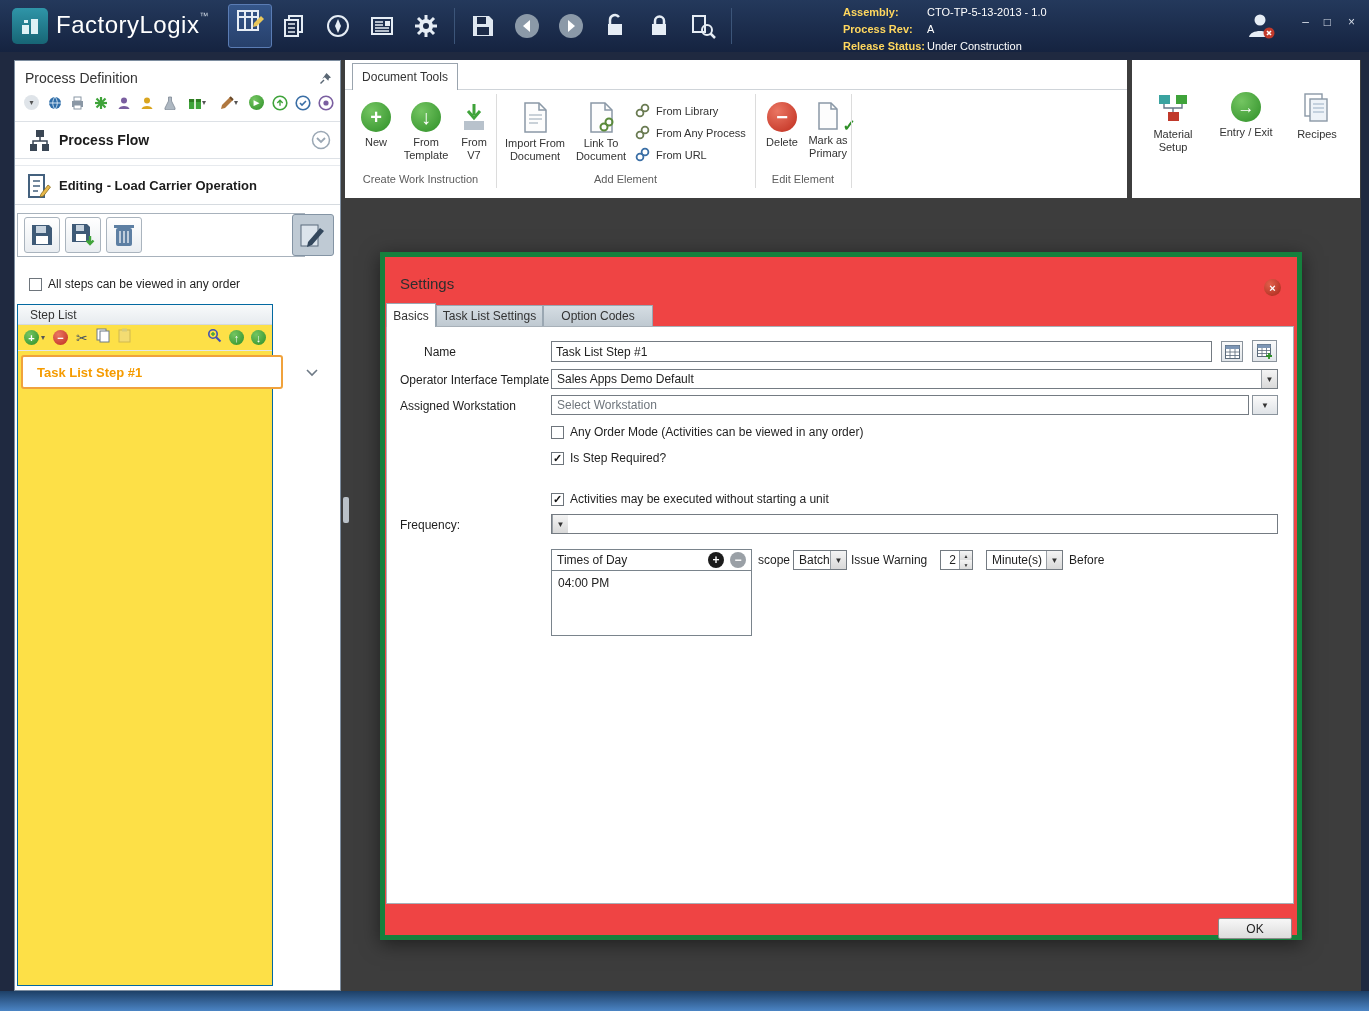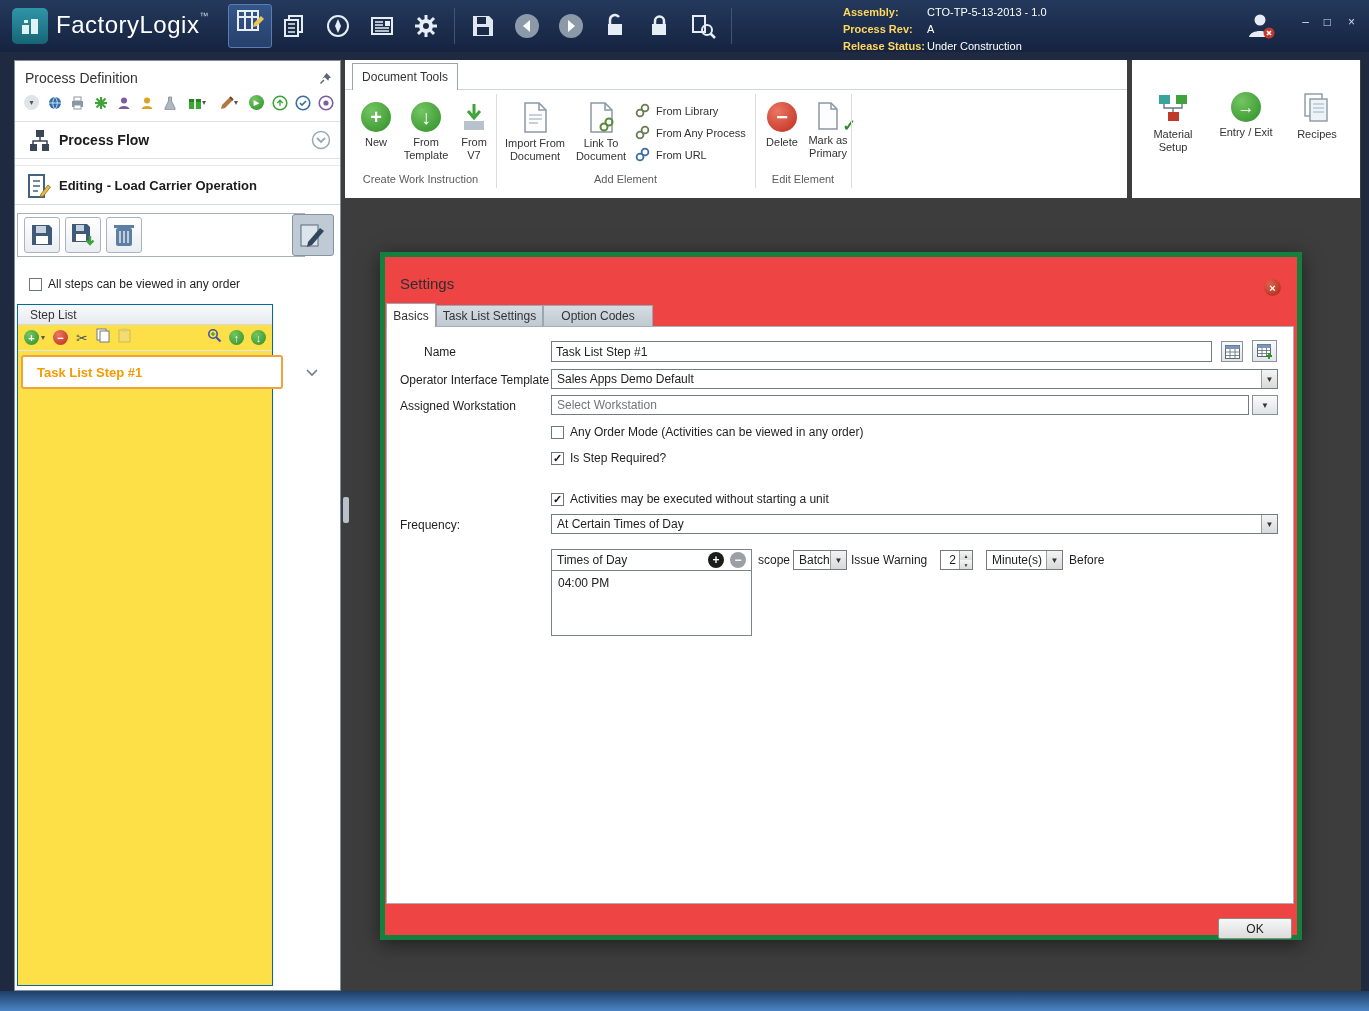--- a/index.html
+++ b/index.html
@@ -622,21 +622,20 @@
       <span class="box checked"></span>
       <span>Is Step Required?</span>
     </div>
     <div class="cb" style="left:166px; top:235px;">
       <span class="box checked"></span>
       <span>Activities may be executed without starting a unit</span>
     </div>
 
     <span class="lbl" style="left:15px; top:261px;">Frequency:</span>
     <div class="sel" style="left:166px; top:257px; width:727px; height:20px;">
-      <span class="txt">At Certain Times of Day</span>
       <span class="arw">▼</span>
     </div>
 
     <div class="times-head">
       <span>Times of Day</span>
       <span style="margin-left:auto; display:flex; gap:6px; align-items:center;">
         <span style="width:16px;height:16px;border-radius:50%;background:#1c1c1c;color:#fff;font-size:12px;font-weight:bold;display:inline-flex;align-items:center;justify-content:center;">+</span>
         <span style="width:16px;height:16px;border-radius:50%;background:#9aa0a6;color:#fff;font-size:12px;font-weight:bold;display:inline-flex;align-items:center;justify-content:center;">−</span>
       </span>
     </div>

